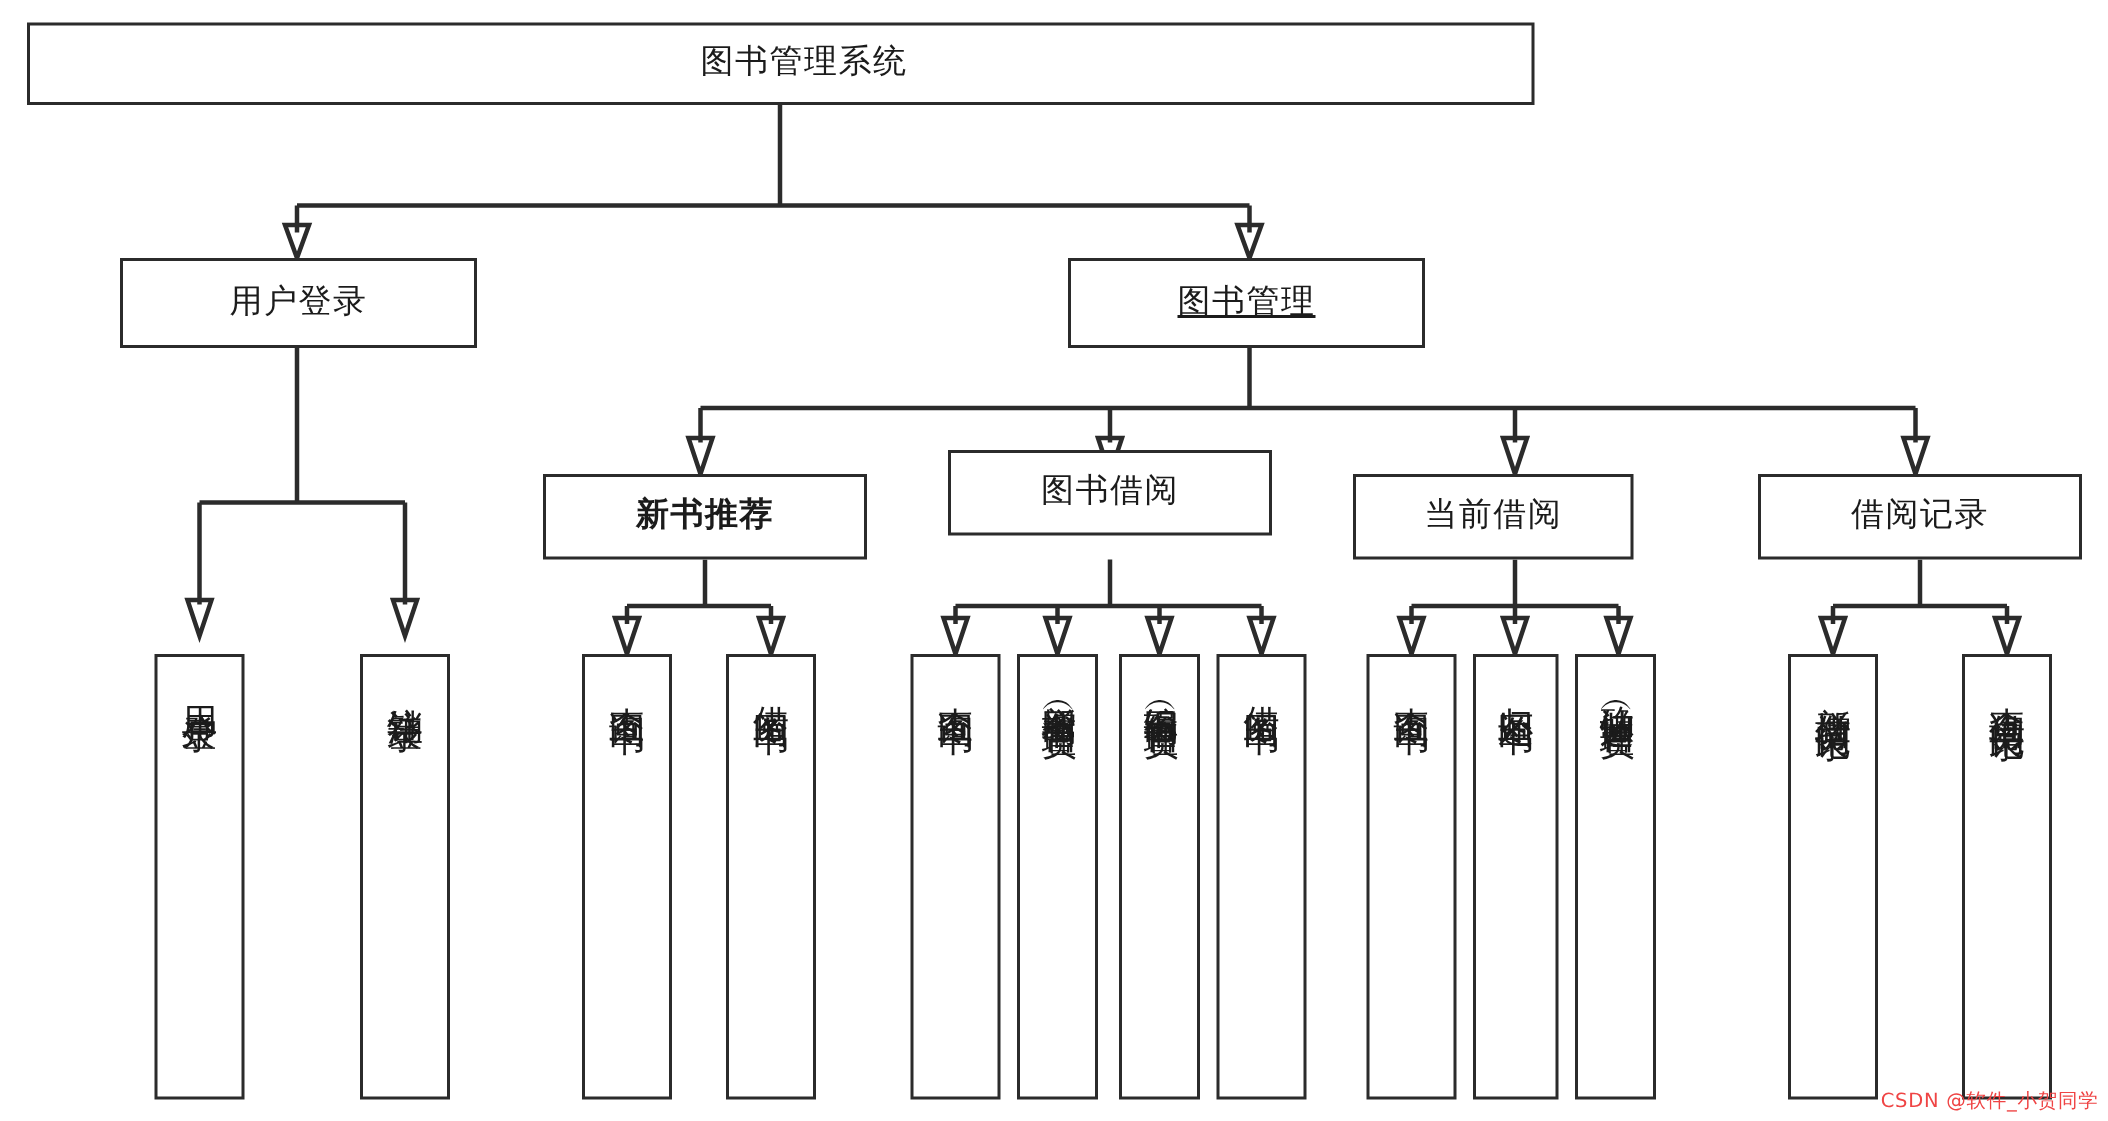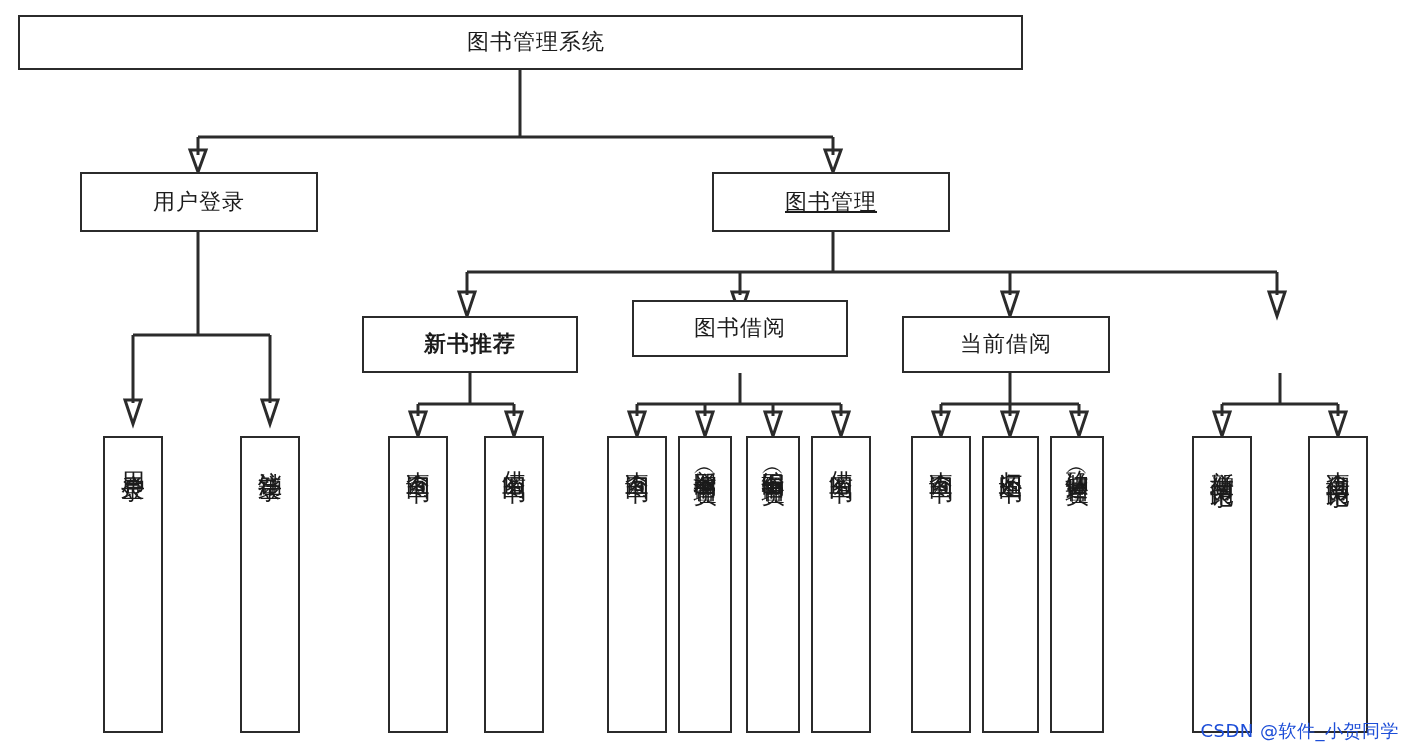--- a/index.html
+++ b/index.html
@@ -59,22 +59,22 @@
   svg#wires{
     position:absolute;left:0;top:0;width:1405px;height:747px;
     pointer-events:none;
   }
   svg#wires line, svg#wires path{
     stroke:#2b2b2b;stroke-width:3;fill:none;
   }
   .watermark{
     position:absolute;
     right:6px;bottom:4px;
-    font-size:18px;
-    color:#1d4ed8;
+    font-size:13px;
+    color:#ef4444;
     letter-spacing:0.5px;
     white-space:nowrap;
     font-family:"DejaVu Sans","Liberation Sans",sans-serif;
   }
 </style>
 </head>
 <body>
 
 <div id="diagram">
 
@@ -152,22 +152,25 @@
   <div class="node h" style="left:712px;top:172px;width:238px;height:60px;text-decoration:underline;">
     <span class="lbl">图书管理</span>
   </div>
 
   <div class="node h" style="left:362px;top:316px;width:216px;height:57px;font-weight:bold;">
     <span class="lbl">新书推荐</span>
   </div>
   <div class="node h" style="left:632px;top:300px;width:216px;height:57px;">
     <span class="lbl">图书借阅</span>
   </div>
-  <div class="node h" style="left:902px;top:316px;width:208px;height:57px;">
+  <div class="node h" style="left:902px;top:316px;width:187px;height:57px;">
     <span class="lbl">当前借阅</span>
+  </div>
+  <div class="node h" style="left:1172px;top:316px;width:216px;height:57px;">
+    <span class="lbl">借阅记录</span>
   </div>
 
   <div class="node v" style="left:103px;top:436px;width:60px;height:297px;">
     <span class="lbl">用户登录</span>
   </div>
   <div class="node v" style="left:240px;top:436px;width:60px;height:297px;">
     <span class="lbl">注销登录</span>
   </div>
 
   <div class="node v" style="left:388px;top:436px;width:60px;height:297px;">

